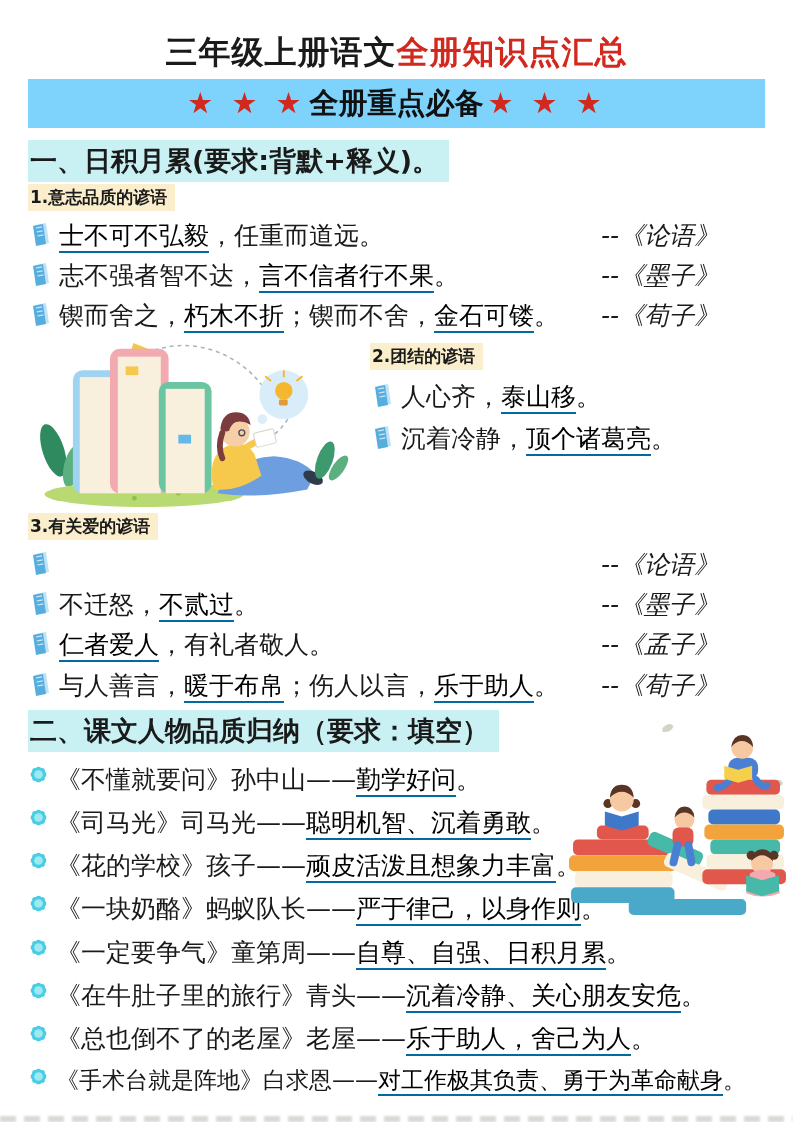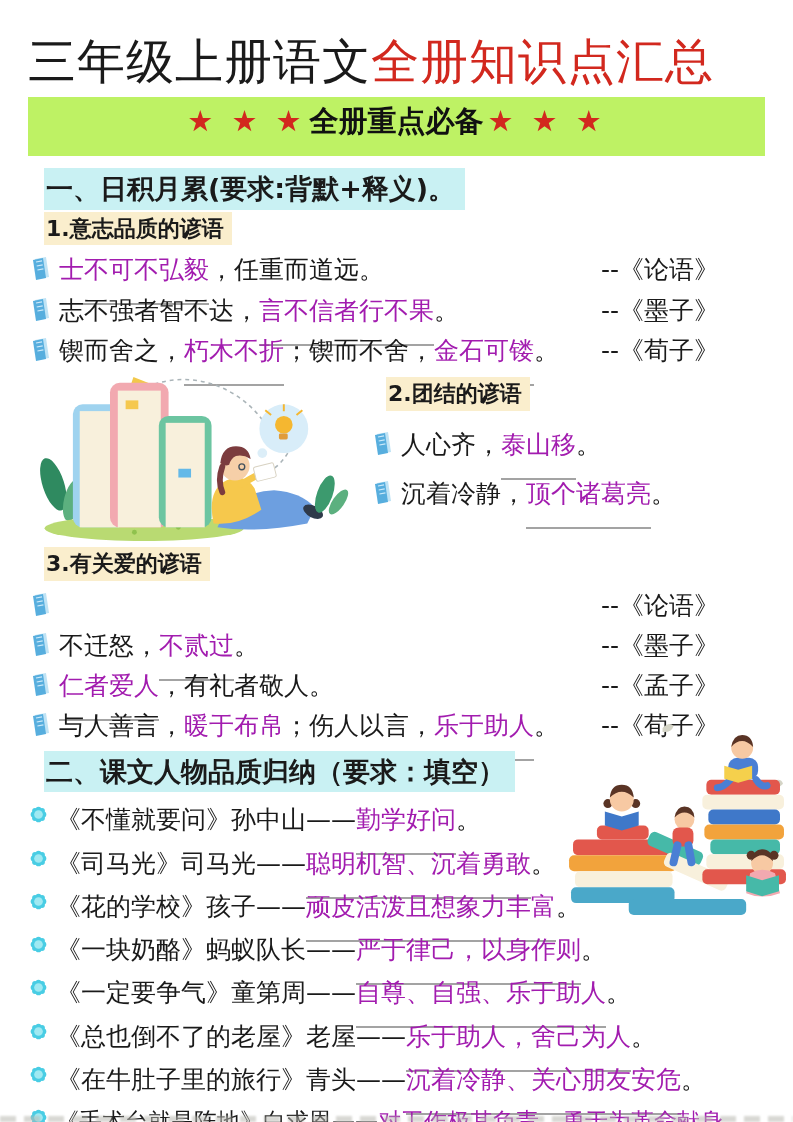--- a/index.html
+++ b/index.html
@@ -9,77 +9,78 @@
     margin:0 auto;
     background:#ffffff;
     box-sizing:border-box;
     padding:34px 28px 0 28px;
     font-family:"DejaVu Sans","Liberation Sans",sans-serif;
     color:#1a1a1a;
     overflow:hidden;
   }
   .title{
     margin:0 0 8px 0;
-    font-size:48px;
-    font-weight:400;
+    text-align:center;
+    font-size:32px;
+    font-weight:700;
     letter-spacing:1px;
     line-height:1.15;
     white-space:nowrap;
   }
   .title .red{color:#d2281e;}
   .banner{
-    background:#bef264;
+    background:#7dd3fc;
     text-align:center;
     font-size:29px;
     font-weight:700;
-    padding:5px 0 14px 0;
+    padding:5px 0 4px 0;
     margin-bottom:12px;
     white-space:nowrap;
   }
   .banner .stars{color:#d2281e;letter-spacing:4px;}
   .banner .banner-text{color:#111;margin:0 4px;}
-  .head-line{margin:2px 0 2px 16px;}
+  .head-line{margin:2px 0 2px 0;}
   .sec-head{
     display:inline-block;
     background:#c9f1f3;
     font-size:27px;
     font-weight:600;
     padding:4px 10px 4px 2px;
     line-height:1.25;
   }
   .sub-head{
     display:inline-block;
     background:#faeecd;
-    font-size:22px;
+    font-size:17px;
     font-weight:600;
     padding:3px 8px 3px 2px;
     line-height:1.25;
   }
   .rows{margin:2px 0 0 0;}
   .row{
     display:flex;
     align-items:flex-start;
     font-size:25px;
     line-height:1.25;
     margin:9px 0;
     white-space:nowrap;
   }
   .row .bullet{flex:0 0 auto;margin:2px 9px 0 2px;}
   .row .txt{flex:0 1 auto;}
-  .row .src{margin-left:auto;padding-left:10px;}
+  .row .src{margin-left:auto;padding-left:10px;font-style:italic;}
   .row.with-src{padding-right:46px;}
   .red-u{
-    color:#a21caf;
-    border-bottom:2px solid #a3a3a3;
-    padding-bottom:19px;
+    color:#000000;
+    border-bottom:2px solid #0369a1;
+    padding-bottom:1px;
   }
   .mid{display:flex;align-items:flex-start;margin-top:2px;}
   .mid-left{flex:0 0 332px;}
   .mid-right{flex:1 1 auto;padding-left:10px;}
-  .mid-right .row{margin:18px 0;}
+  .mid-right .row{margin:11px 0;}
   #s4rows .row{margin:12px 0;}
   .next-page-edge{
     position:absolute;left:0;bottom:0;width:100%;height:6px;
     background:repeating-linear-gradient(90deg,#b9b9b2 0 16px,rgba(255,255,255,0) 16px 24px);
     opacity:.55;filter:blur(1px);
   }
   .ill-right-wrap{position:absolute;top:722px;right:2px;width:224px;height:200px;}
 </style>
 </head>
 <body>
@@ -298,53 +299,53 @@
             <circle cx="12.7" cy="5.3" r="3.1"></circle>
       <circle cx="14.2" cy="9" r="3.1"></circle>
             <circle cx="12.7" cy="12.7" r="3.1"></circle>
       <circle cx="9" cy="14.2" r="3.1"></circle>
             <circle cx="5.3" cy="12.7" r="3.1"></circle>
       <circle cx="3.8" cy="9" r="3.1"></circle>
             <circle cx="5.3" cy="5.3" r="3.1"></circle>
     </g>
     <circle cx="9" cy="9" r="4.6" fill="#9fe9f2"></circle>
   </svg>
-        <span class="txt"><span>《一定要争气》童第周——</span><span class="red-u">自尊、自强、乐于助人</span><span>。</span></span>
+        <span class="txt"><span>《一定要争气》童第周——</span><span class="red-u">自尊、自强、日积月累</span><span>。</span></span>
+      </div>
+      <div class="row">
+        <svg viewBox="0 0 18 18" width="17" height="17" xmlns="http://www.w3.org/2000/svg" class="bullet">
+    <g fill="#49cde4">
+      <circle cx="9" cy="3.8" r="3.1"></circle>
+            <circle cx="12.7" cy="5.3" r="3.1"></circle>
+      <circle cx="14.2" cy="9" r="3.1"></circle>
+            <circle cx="12.7" cy="12.7" r="3.1"></circle>
+      <circle cx="9" cy="14.2" r="3.1"></circle>
+            <circle cx="5.3" cy="12.7" r="3.1"></circle>
+      <circle cx="3.8" cy="9" r="3.1"></circle>
+            <circle cx="5.3" cy="5.3" r="3.1"></circle>
+    </g>
+    <circle cx="9" cy="9" r="4.6" fill="#9fe9f2"></circle>
+  </svg>
+        <span class="txt"><span>《在牛肚子里的旅行》青头——</span><span class="red-u">沉着冷静、关心朋友安危</span><span>。</span></span>
       </div>
       <div class="row">
         <svg viewBox="0 0 18 18" width="17" height="17" xmlns="http://www.w3.org/2000/svg" class="bullet">
     <g fill="#49cde4">
       <circle cx="9" cy="3.8" r="3.1"></circle>
             <circle cx="12.7" cy="5.3" r="3.1"></circle>
       <circle cx="14.2" cy="9" r="3.1"></circle>
             <circle cx="12.7" cy="12.7" r="3.1"></circle>
       <circle cx="9" cy="14.2" r="3.1"></circle>
             <circle cx="5.3" cy="12.7" r="3.1"></circle>
       <circle cx="3.8" cy="9" r="3.1"></circle>
             <circle cx="5.3" cy="5.3" r="3.1"></circle>
     </g>
     <circle cx="9" cy="9" r="4.6" fill="#9fe9f2"></circle>
   </svg>
         <span class="txt"><span>《总也倒不了的老屋》老屋——</span><span class="red-u">乐于助人，舍己为人</span><span>。</span></span>
-      </div>
-      <div class="row">
-        <svg viewBox="0 0 18 18" width="17" height="17" xmlns="http://www.w3.org/2000/svg" class="bullet">
-    <g fill="#49cde4">
-      <circle cx="9" cy="3.8" r="3.1"></circle>
-            <circle cx="12.7" cy="5.3" r="3.1"></circle>
-      <circle cx="14.2" cy="9" r="3.1"></circle>
-            <circle cx="12.7" cy="12.7" r="3.1"></circle>
-      <circle cx="9" cy="14.2" r="3.1"></circle>
-            <circle cx="5.3" cy="12.7" r="3.1"></circle>
-      <circle cx="3.8" cy="9" r="3.1"></circle>
-            <circle cx="5.3" cy="5.3" r="3.1"></circle>
-    </g>
-    <circle cx="9" cy="9" r="4.6" fill="#9fe9f2"></circle>
-  </svg>
-        <span class="txt"><span>《在牛肚子里的旅行》青头——</span><span class="red-u">沉着冷静、关心朋友安危</span><span>。</span></span>
       </div>
       <div class="row">
         <svg viewBox="0 0 18 18" width="17" height="17" xmlns="http://www.w3.org/2000/svg" class="bullet">
     <g fill="#49cde4">
       <circle cx="9" cy="3.8" r="3.1"></circle>
             <circle cx="12.7" cy="5.3" r="3.1"></circle>
       <circle cx="14.2" cy="9" r="3.1"></circle>
             <circle cx="12.7" cy="12.7" r="3.1"></circle>
       <circle cx="9" cy="14.2" r="3.1"></circle>
             <circle cx="5.3" cy="12.7" r="3.1"></circle>

